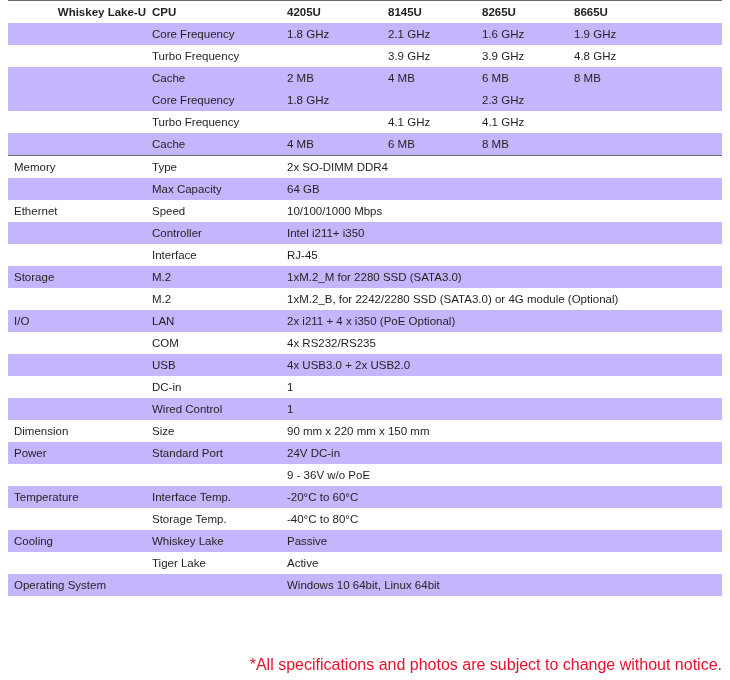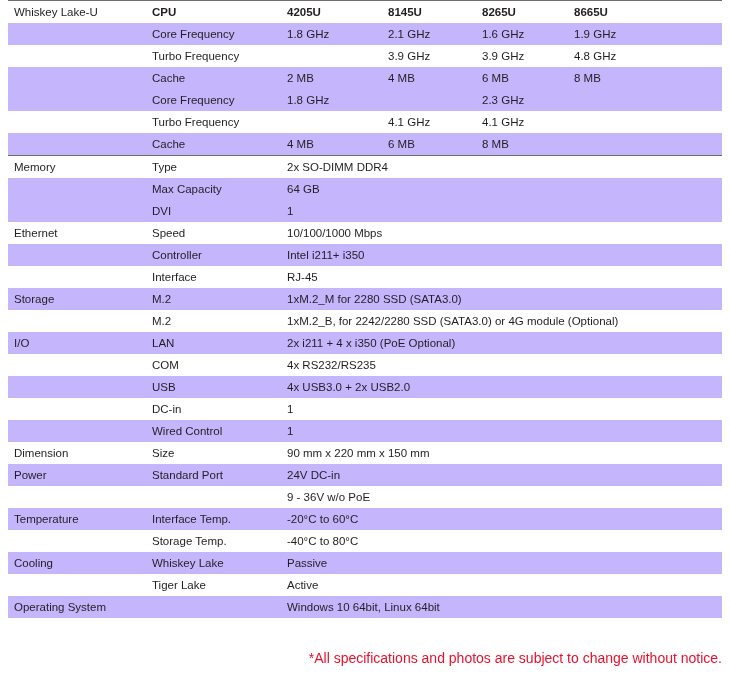--- a/index.html
+++ b/index.html
@@ -47,29 +47,29 @@
   tr.alt td { background: #c4b5fd; }
   tr.plain td { background: #ffffff; }
 
   
   td.sep-r { border-right: 1px solid #b9b9b9; }
 
   
   tr.rule-top td { border-top: 1.6px solid #6d6d6d; }
 
   td.label { color: #231f20; }
-  td.bold { font-weight: normal; }
+  td.bold { font-weight: bold; text-align: right; }
   td.cpu-head { font-weight: bold; margin-left: 34px; }
 
   .footnote {
     position: absolute;
     right: 8px;
-    bottom: 14px;
+    bottom: 6px;
     color: #e8112d;
-    font-size: 14px;
+    font-size: 16px;
     text-align: right;
   }
 </style>
 </head>
 <body>
 
 <div class="sheet">
 
   <table class="spec">
     <colgroup>
@@ -143,25 +143,20 @@
     <tr class="plain rule-top">
           <td class="label sep-r">Memory</td>
           <td class="sep-r">Type</td>
           <td colspan="4">2x SO-DIMM DDR4</td>
         </tr>
         <tr class="alt">
           <td class="label sep-r"></td>
           <td class="sep-r">Max Capacity</td>
           <td colspan="4">64 GB</td>
         </tr>
-        <tr class="alt">
-          <td class="label sep-r"></td>
-          <td class="sep-r">DVI</td>
-          <td colspan="4">1</td>
-        </tr>
         <tr class="plain">
           <td class="label sep-r">Ethernet</td>
           <td class="sep-r">Speed</td>
           <td colspan="4">10/100/1000 Mbps</td>
         </tr>
         <tr class="alt">
           <td class="label sep-r"></td>
           <td class="sep-r">Controller</td>
           <td colspan="4">Intel i211+ i350</td>
         </tr>

